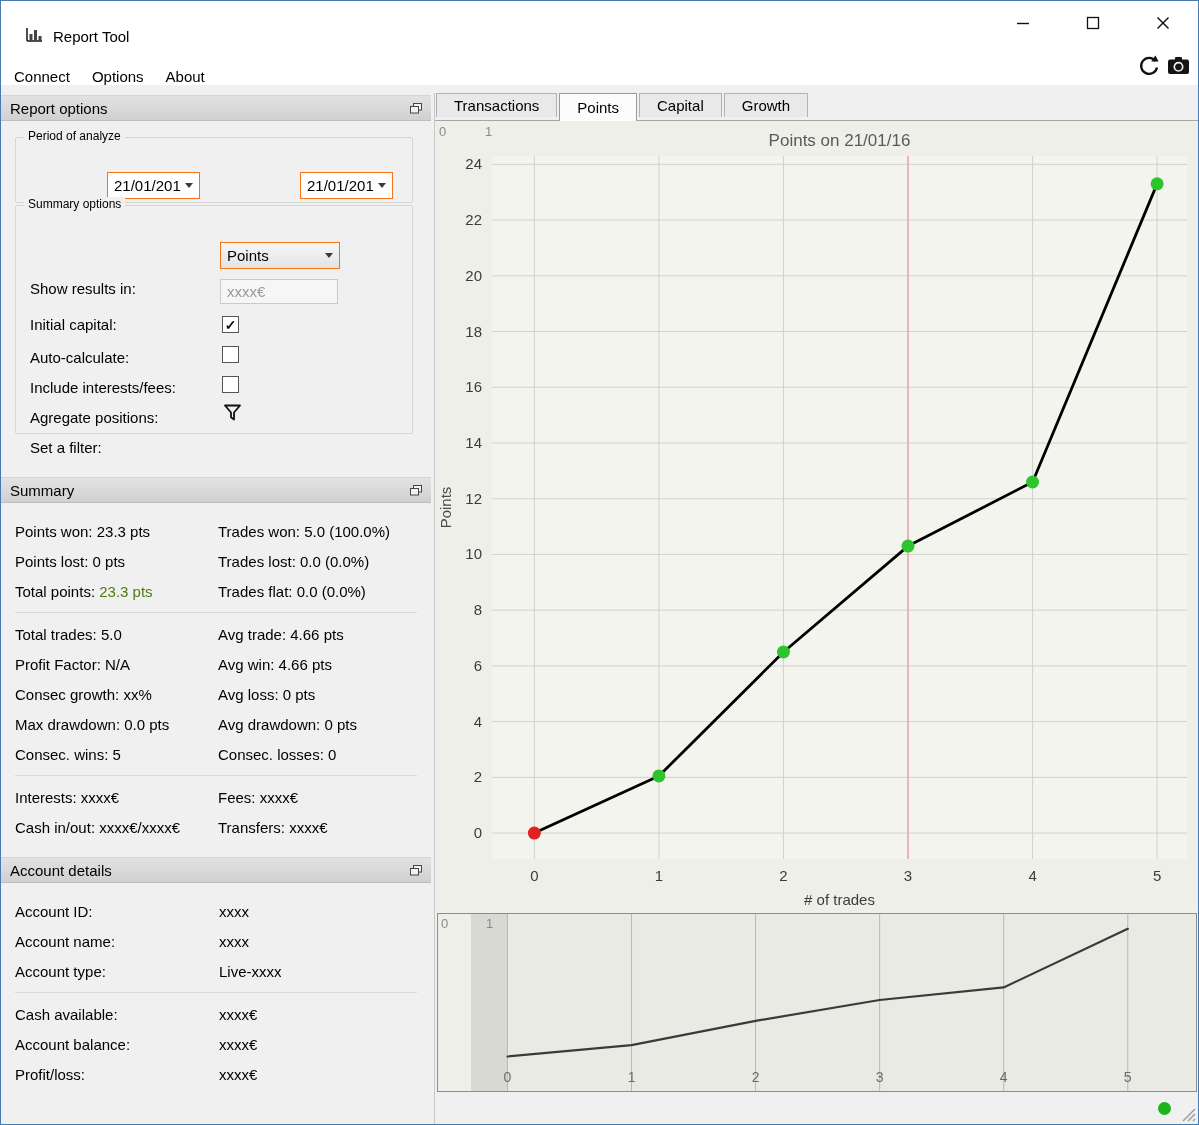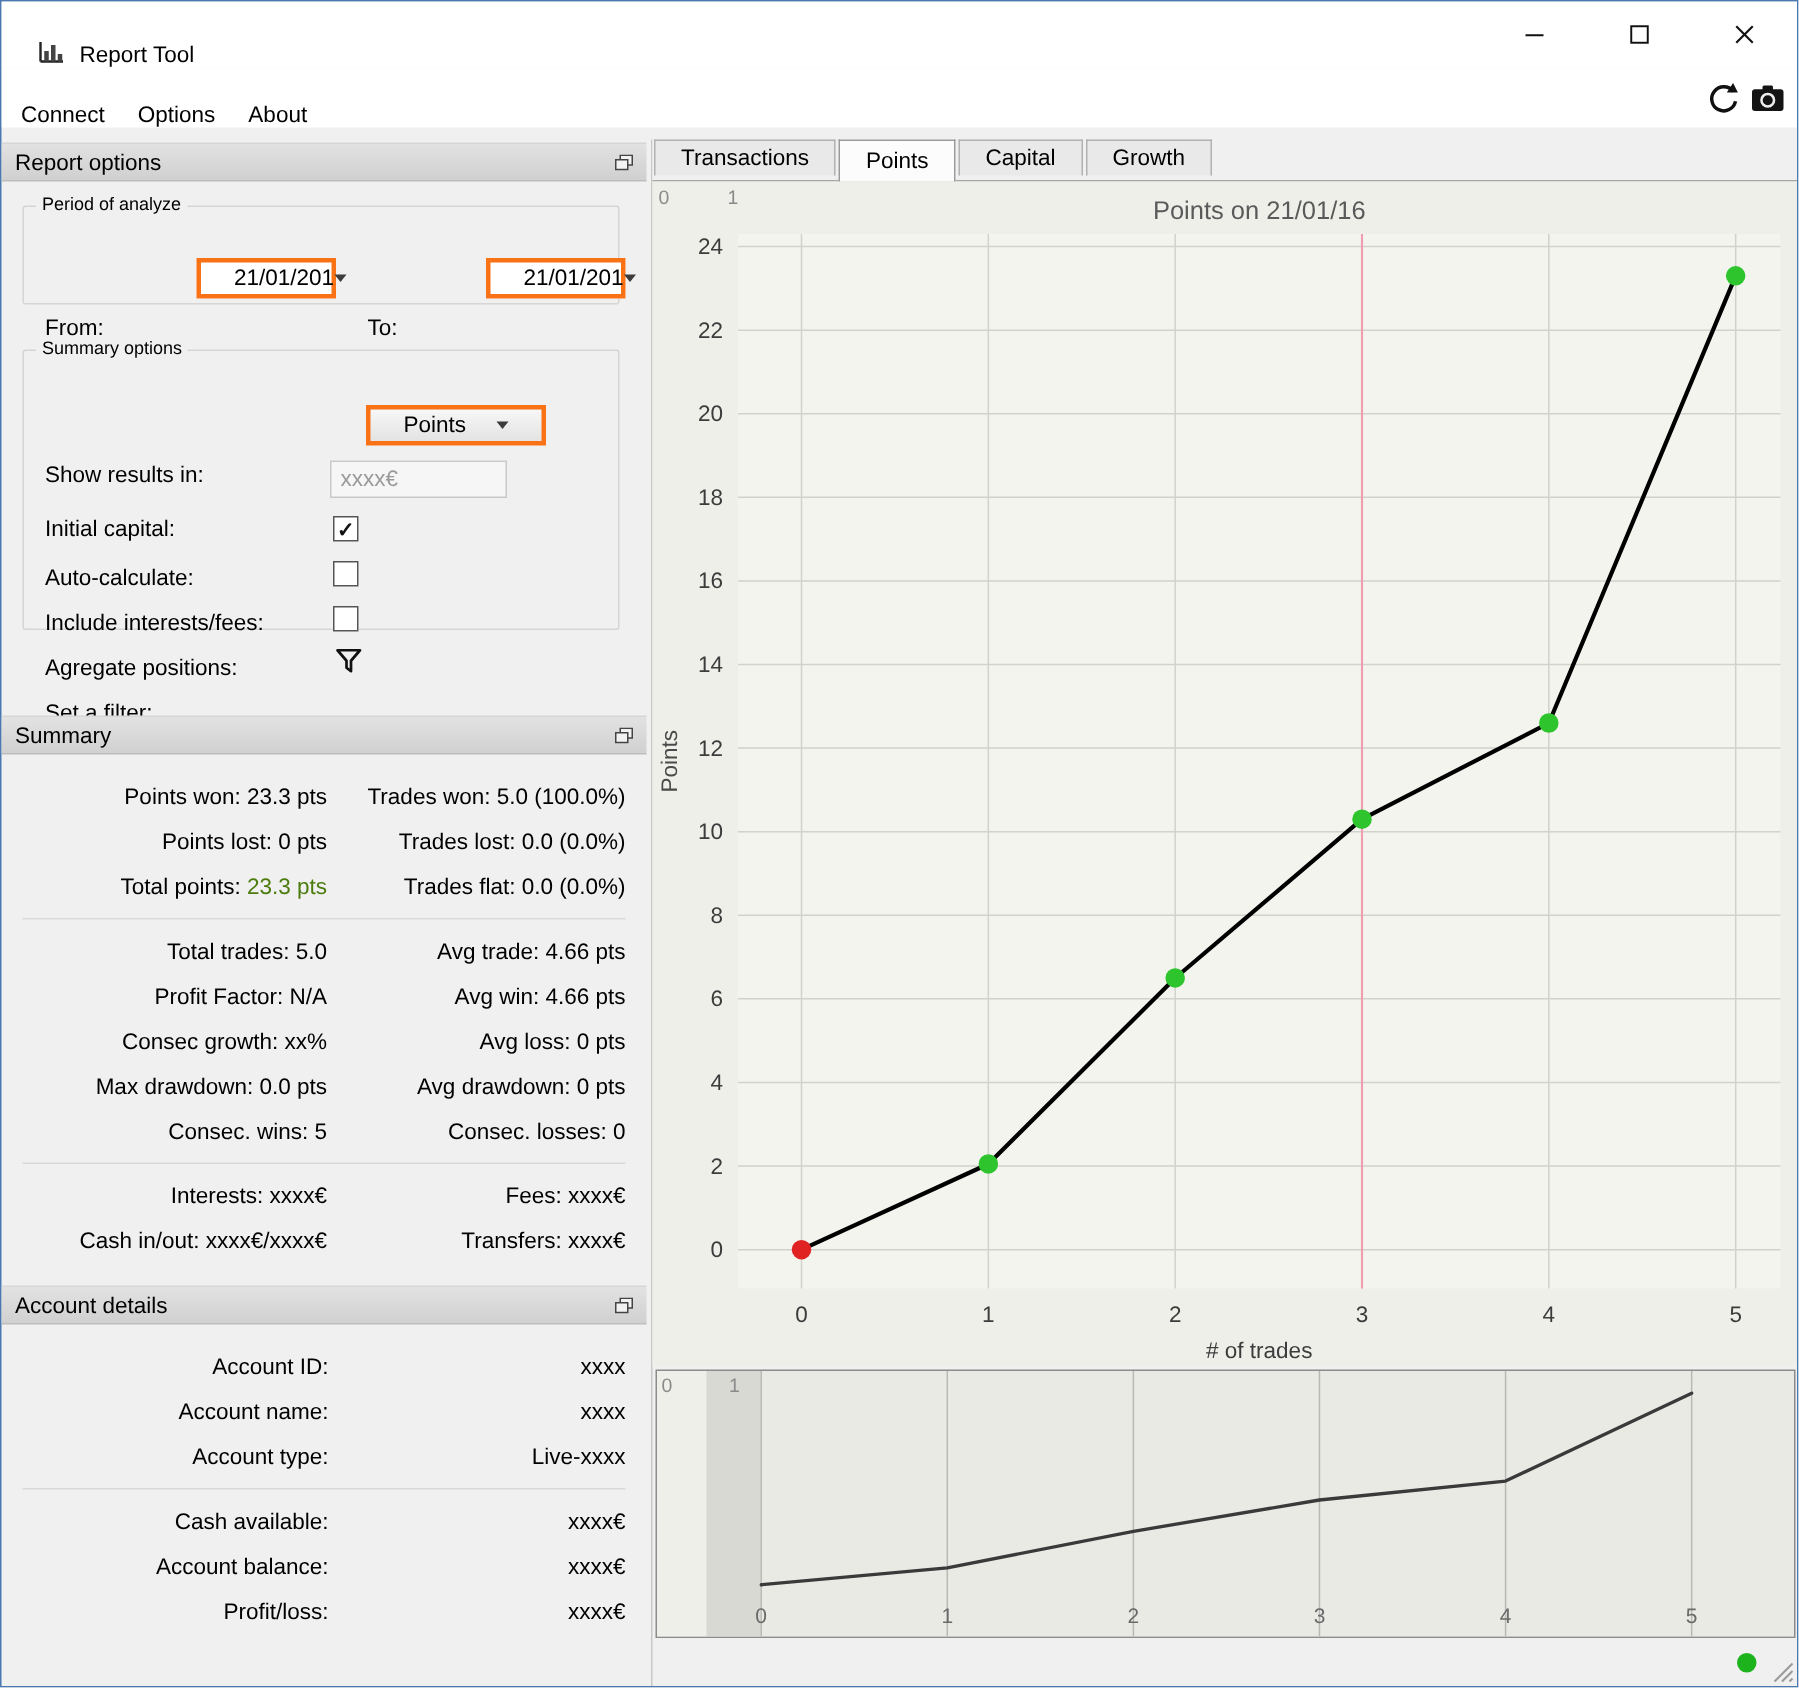--- a/index.html
+++ b/index.html
@@ -40,40 +40,40 @@
   }
   .float-icon { margin-left:auto; display:inline-flex; }
   .groupbox {
     position:absolute; border:1px solid #d5d5d5; background:#f0f0f0; border-radius:2px;
   }
   .groupbox-title {
     position:absolute; top:-9px; left:8px; background:#f0f0f0; padding:0 4px; font-size:12px;
   }
   .lbl { position:absolute; white-space:nowrap;margin-top:32px; }
   .combo {
-    position:absolute; height:27px; background:#ffffff; border:3px solid #f97316;
-    display:flex; align-items:center; padding:0 22px; font-size:15px;margin-left:24px;
+    position:absolute; height:27px; background:#ffffff; border:1px solid #f97316;
+    display:flex; align-items:center; padding:0 6px; font-size:15px;
   }
   .combo .combo-arrow {
     margin-left:auto; width:0; height:0;
     border-left:4px solid transparent; border-right:4px solid transparent;
     border-top:5px solid #3c3c3c;
   }
   .combo.button-style { background:linear-gradient(#f7f7f7,#e3e3e3); }
   .text-input-disabled {
     position:absolute; height:25px; background:#f6f6f6; border:1px solid #c9c9c9;
     color:#9a9a9a; display:flex; align-items:center; padding:0 6px; font-size:15px;
   }
   .checkbox {
     position:absolute; width:17px; height:17px; background:#ffffff; border:1px solid #555;
     display:flex; align-items:center; justify-content:center;
     font-size:14px; font-weight:bold; color:#111; line-height:1;
   }
   .filter-btn { position:absolute; display:inline-flex; cursor:default; }
-  .summary-body, .account-body { position:absolute; left:14px; width:402px;text-align:right; }
+  .summary-body, .account-body { position:absolute; left:14px; width:402px; }
   .sum-row { display:grid; grid-template-columns:203px auto; height:30px; align-items:center; }
   .acc-row { display:grid; grid-template-columns:204px auto; height:30px; align-items:center; }
   .divider { border-top:1px solid #d9d9d9; margin:6px 0; }
   .green { color:#21a121; }
   
   .right-panel {
     position:absolute; left:433px; top:92px; width:766px; height:1033px;
     border-left:1px solid #c8c8c8; background:#f0f0f0;
   }
   .tabbar {
@@ -175,21 +175,21 @@
       <span>21/01/201</span>
       <span class="combo-arrow"></span>
     </div>
     <span class="lbl" style="left:229px; top:40px">To:</span>
     <div class="combo" style="left:284px; top:34px; width:93px">
       <span>21/01/201</span>
       <span class="combo-arrow"></span>
     </div>
   </div>
 
-  <div class="groupbox" style="left:14px; top:232px; width:398px; height:187px">
+  <div class="groupbox" style="left:14px; top:204px; width:398px; height:229px">
     <span class="groupbox-title">Summary options</span>
 
     <span class="lbl" style="left:14px; top:42px">Show results in:</span>
     <div class="combo button-style" style="left:204px; top:36px; width:120px">
       <span>Points</span>
       <span class="combo-arrow"></span>
     </div>
 
     <span class="lbl" style="left:14px; top:78px">Initial capital:</span>
     <div class="text-input-disabled" style="left:204px; top:73px; width:118px">

